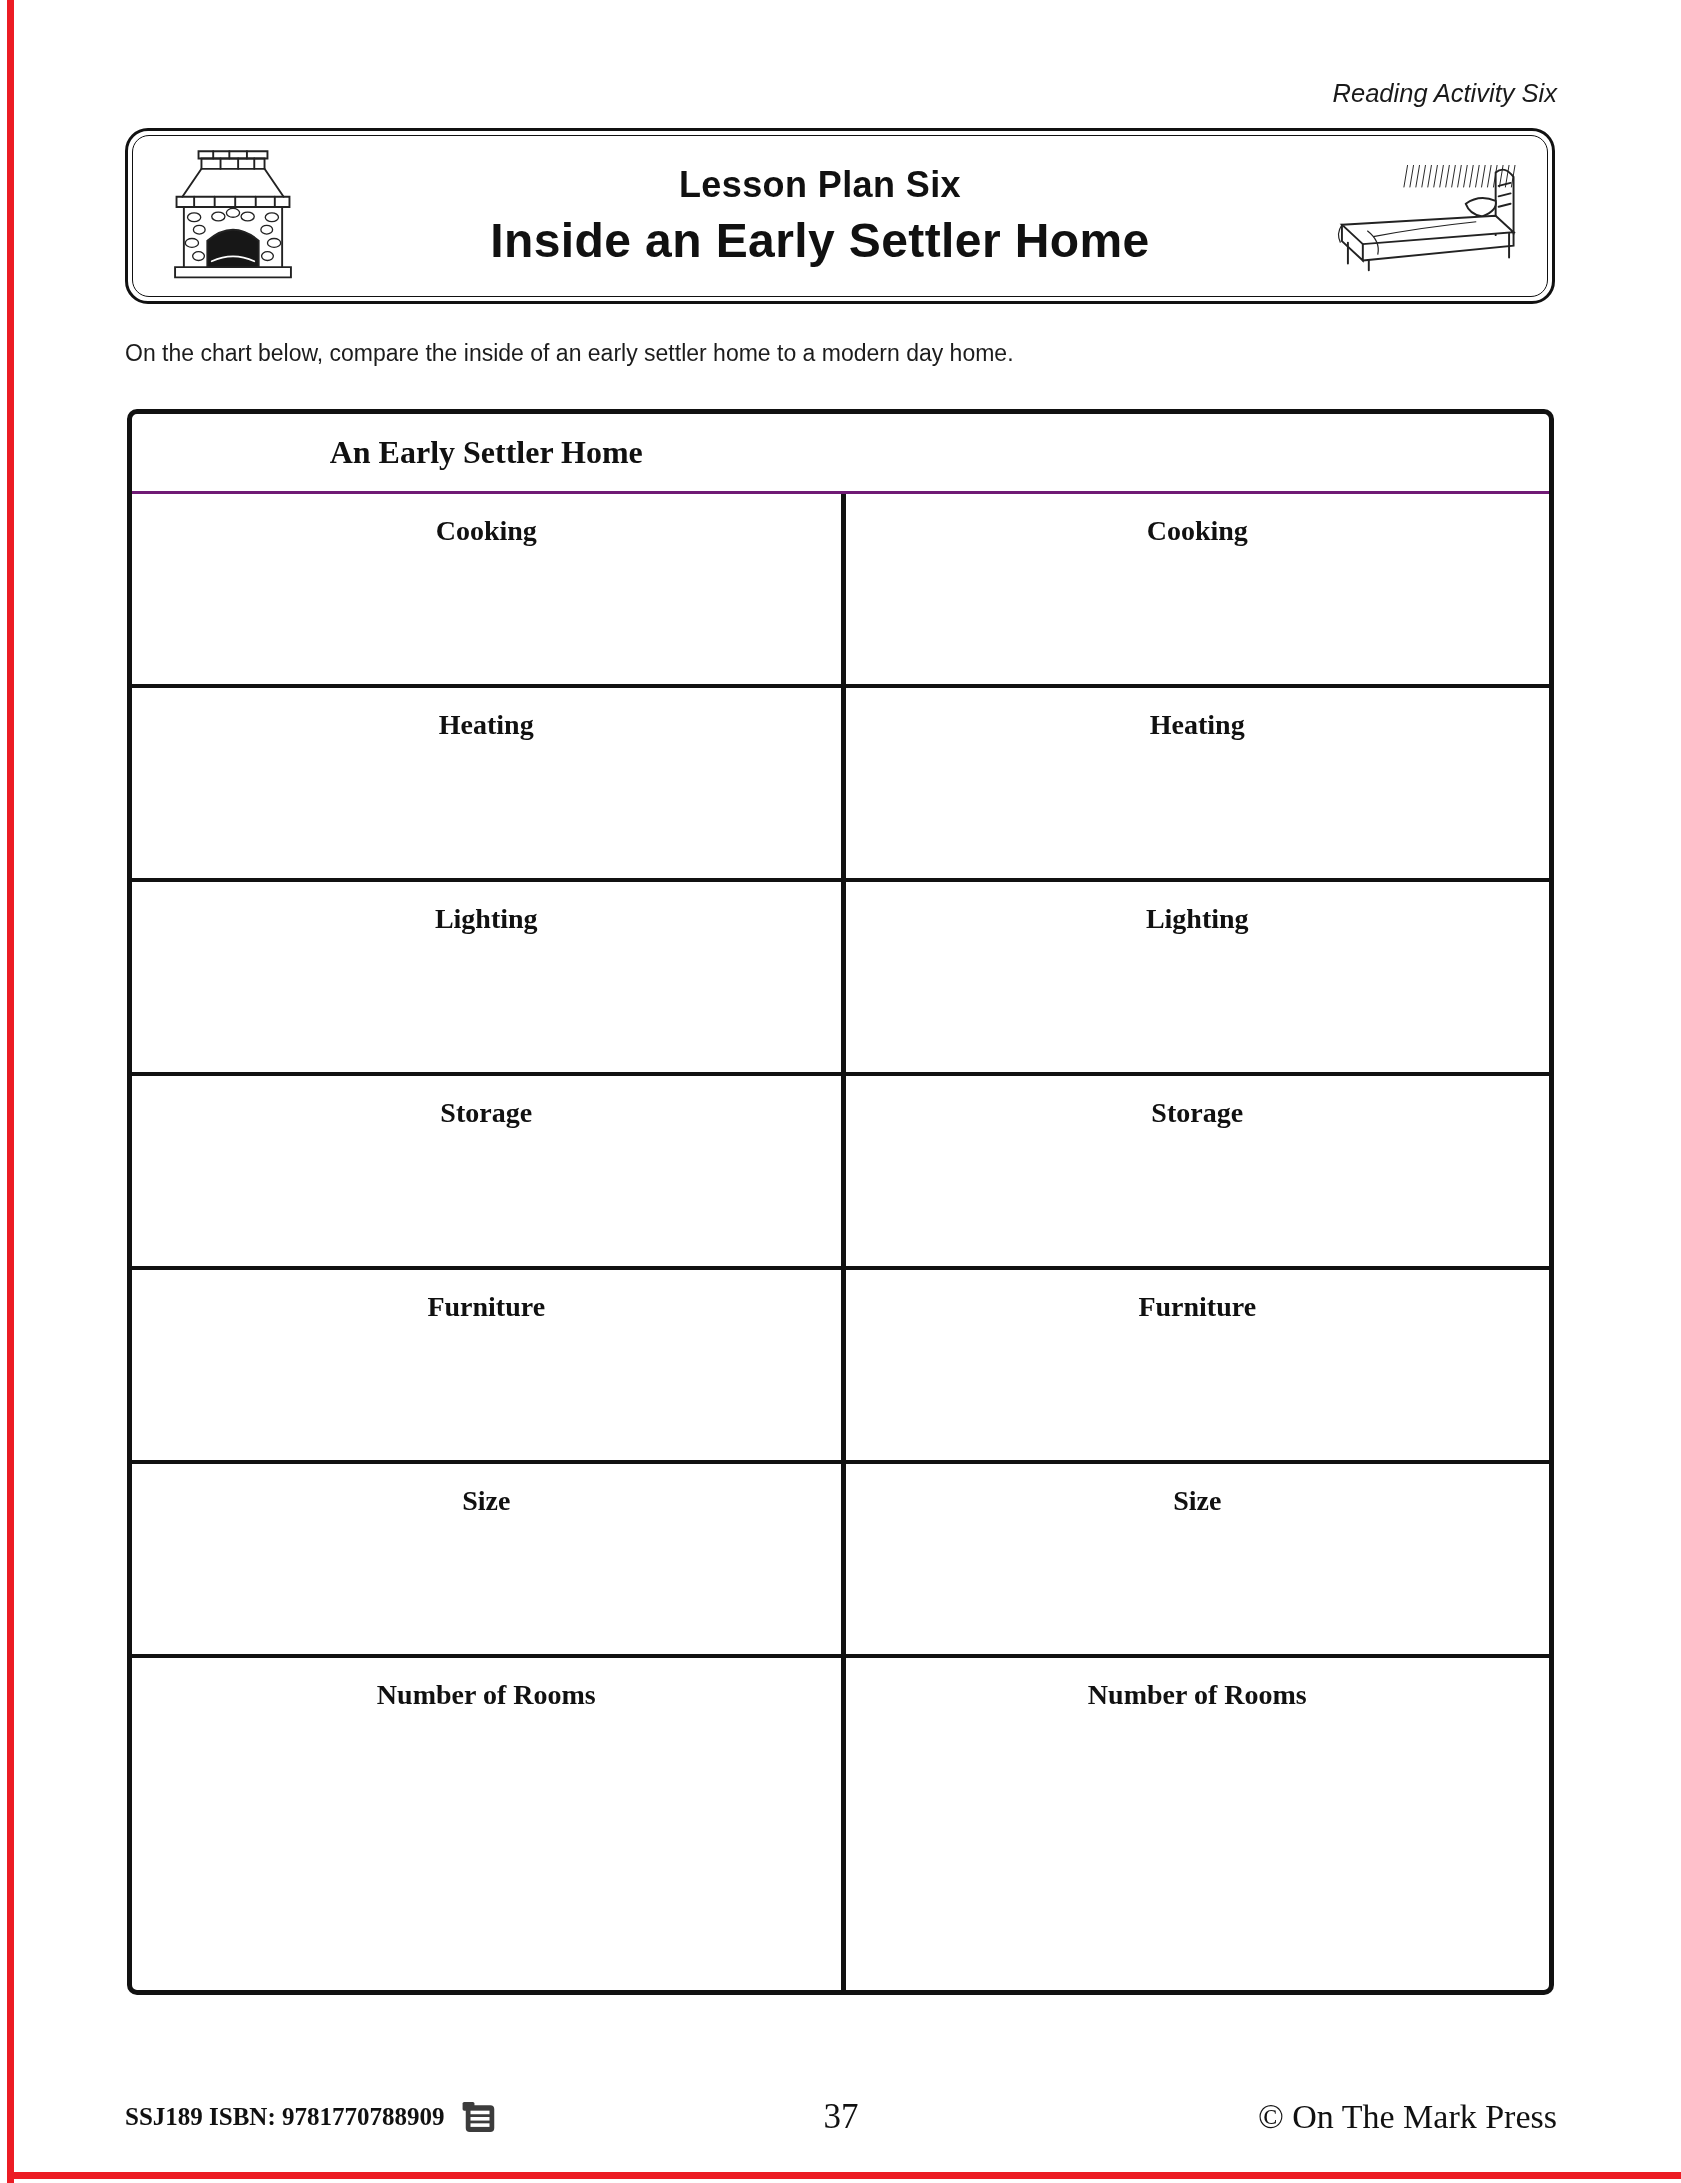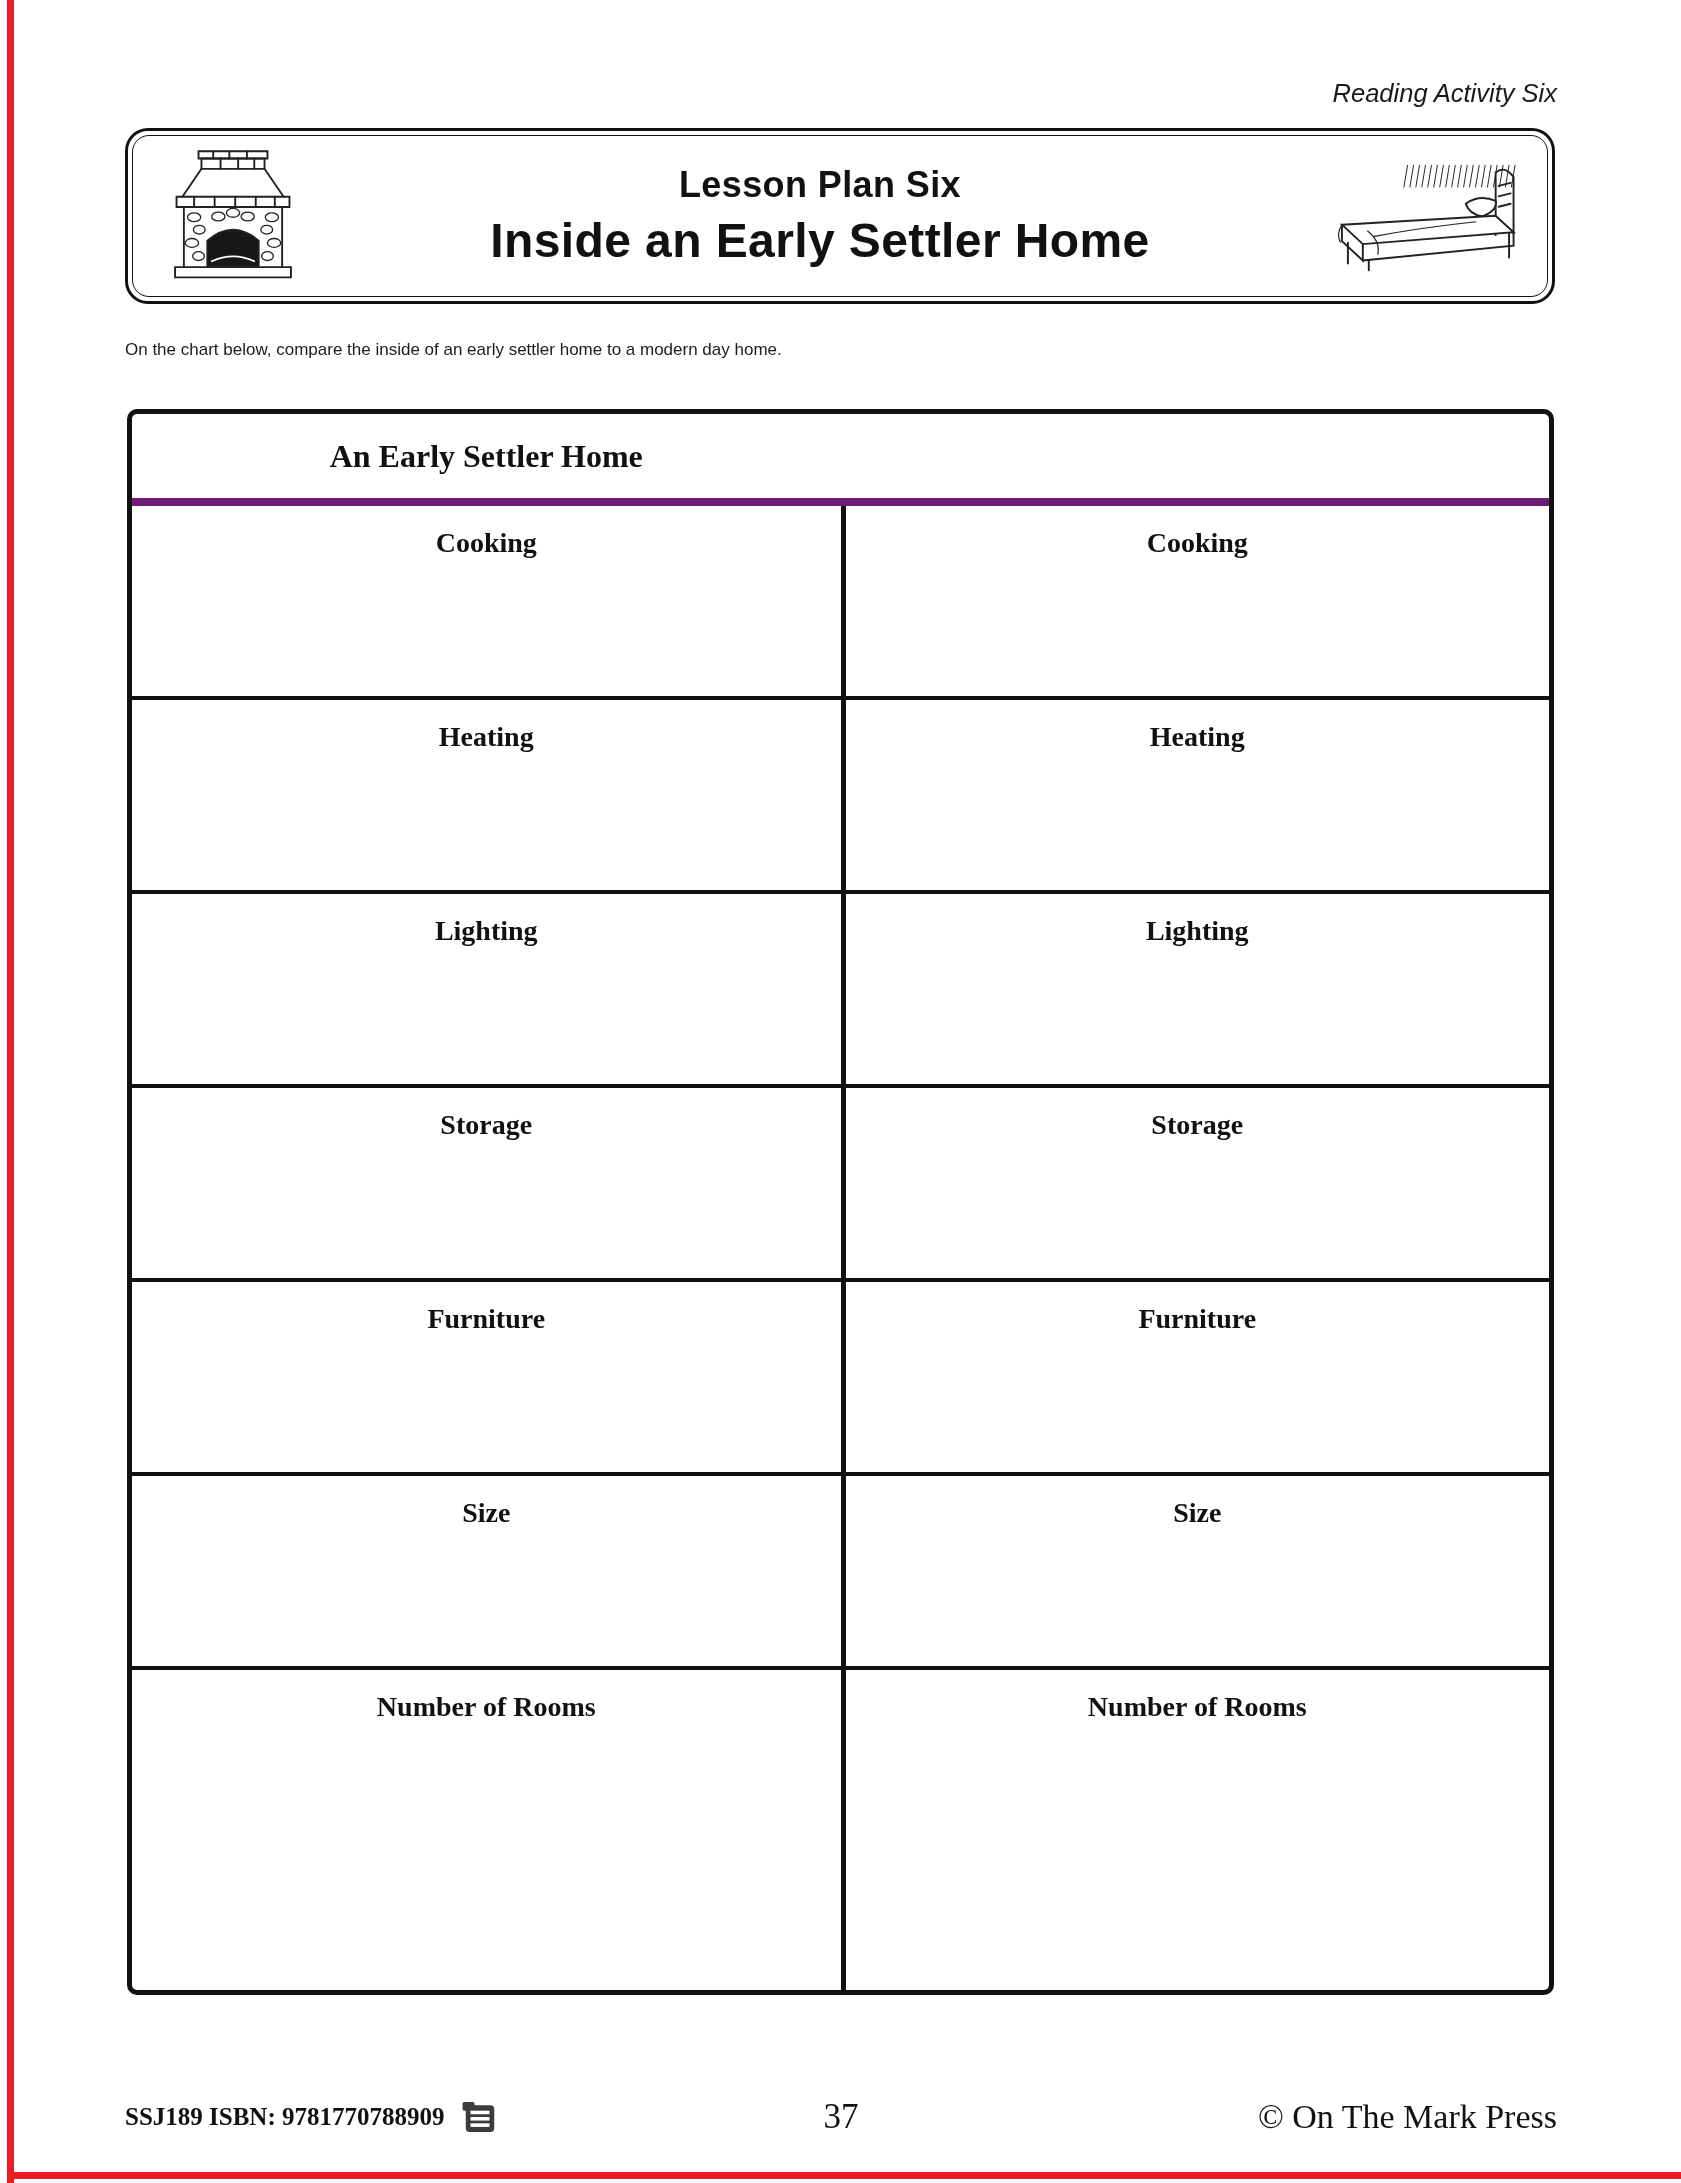--- a/index.html
+++ b/index.html
@@ -45,34 +45,34 @@
   }
   .header-titles { text-align: center; flex: 1; }
   .lesson-title { font-size: 36px; font-weight: bold; letter-spacing: 0.4px; }
   .page-title   { font-size: 48px; font-weight: bold; margin-top: 6.6px; letter-spacing: 0.4px; }
 
   .illu { flex: 0 0 auto; }
 
   
   .instruction {
     position: absolute; left: 125px; top: 340px;
-    font-size: 17px; color: #1c1c1c;
+    font-size: 23px; color: #1c1c1c;
   }
 
   
   .comparison-table {
     position: absolute; left: 127px; top: 409px;
     width: 1427px; height: 1586px;
     border: 5px solid #111; border-radius: 10px;
     display: flex; flex-direction: column;
     background: #fff;
     font-family: "Liberation Serif", serif;
   }
   .t-head {
-    display: flex; height: 92px; border-bottom: 8px solid #701a75;
+    display: flex; height: 80px; border-bottom: 3px solid #701a75;
     flex: 0 0 auto;
   }
   .t-head .cell {
     width: 50%; display: flex; align-items: center; justify-content: center;
     font-weight: bold; font-size: 32px;
   }
   .t-row {
     display: flex; height: 194px; border-bottom: 4.1px solid #111;
     flex: 0 0 auto;
   }

